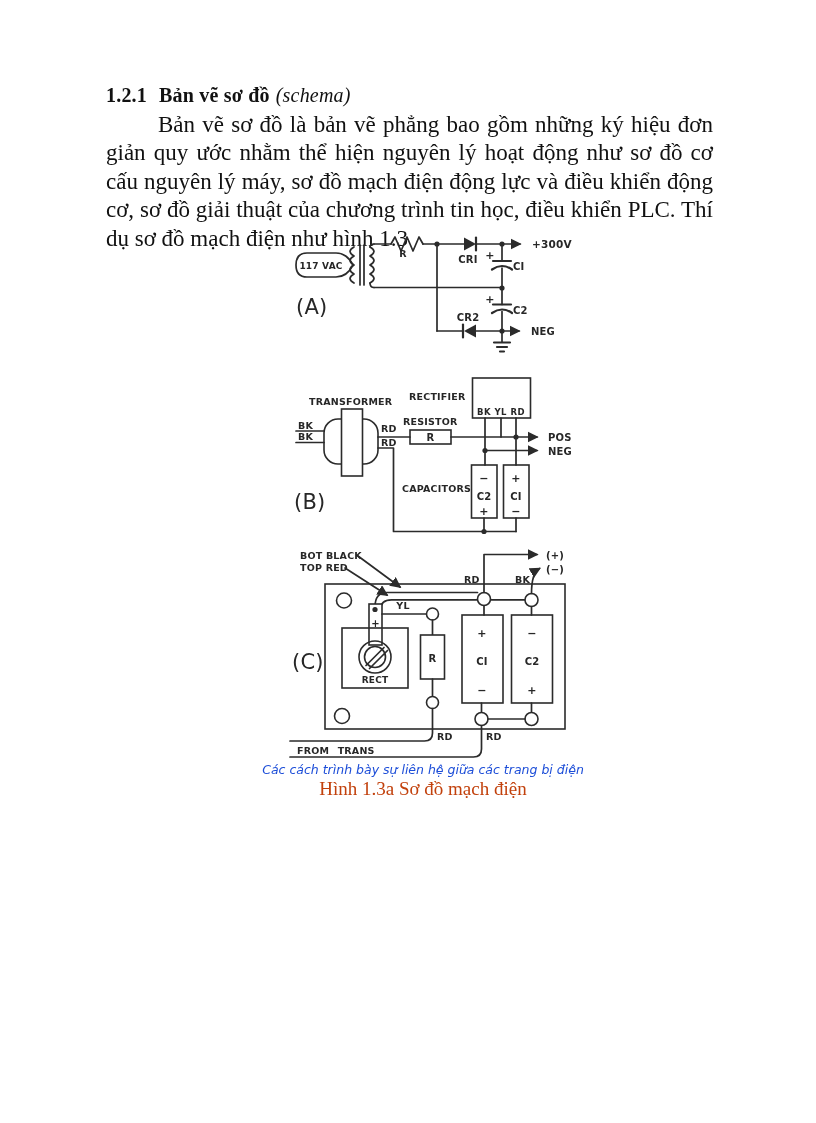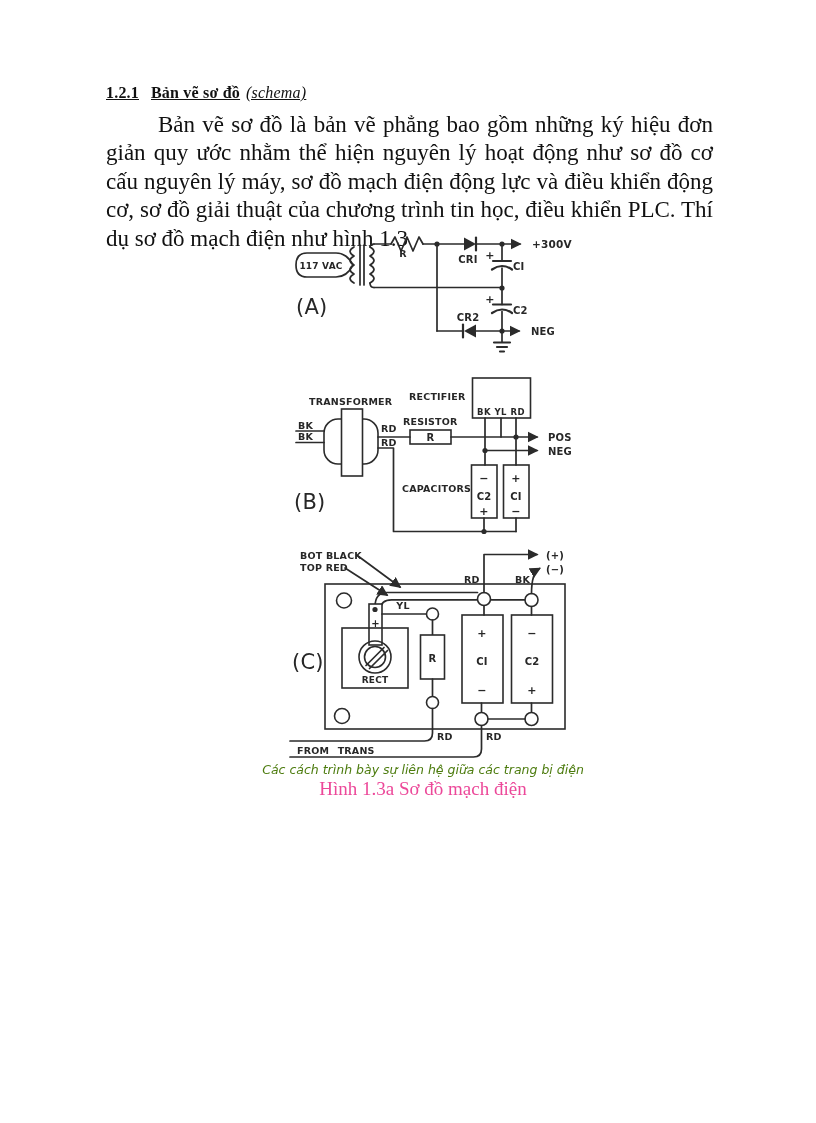--- a/index.html
+++ b/index.html
@@ -3,37 +3,37 @@
 <meta charset="utf-8">
 <style>
   html,body{margin:0;padding:0;background:#e8e8e8;}
   .page{
     position:relative;width:816px;height:1123px;background:#ffffff;
     margin:0 auto;overflow:hidden;
     font-family:"Liberation Serif", serif;color:#111;
   }
   .heading{
     position:absolute;left:106px;top:84px;width:620px;
-    font-size:16px;font-weight:bold;letter-spacing:.2px;text-decoration:underline;
+    font-size:20px;font-weight:bold;letter-spacing:.2px;
   }
   .heading .num{margin-right:12px;}
   .heading .sub{font-weight:normal;font-style:italic;margin-left:6px;}
   .bodytext{
     position:absolute;left:106px;top:111px;width:607px;
     font-size:23px;line-height:28.4px;text-align:justify;text-indent:52px;
     margin:0;
   }
   .figwrap{position:absolute;left:278px;top:232px;width:340px;height:528px;}
   .cap-note{
     position:absolute;left:128px;top:762px;width:590px;text-align:center;
-    font-family:"DejaVu Sans", sans-serif;font-style:italic;font-size:12.5px;color:#4d7c0f;
+    font-family:"DejaVu Sans", sans-serif;font-style:italic;font-size:12.5px;color:#1d4ed8;
   }
   .cap-title{
     position:absolute;left:128px;top:778px;width:590px;text-align:center;
-    font-size:19px;color:#ec4899;
+    font-size:19px;color:#c2410c;
   }
   
   svg .w{stroke:#2b2b2b;stroke-width:1.7;fill:none;stroke-linecap:round;stroke-linejoin:round;}
   svg .w2{stroke:#2b2b2b;stroke-width:2.2;fill:none;stroke-linecap:round;}
   svg .box{stroke:#2b2b2b;stroke-width:1.6;fill:none;}
   svg .boxw{stroke:#2b2b2b;stroke-width:1.6;fill:#ffffff;}
   svg .dot{fill:#2b2b2b;stroke:none;}
   svg .tri{fill:#2b2b2b;stroke:none;}
   svg .term{stroke:#2b2b2b;stroke-width:1.6;fill:#ffffff;}
   svg text{font-family:"DejaVu Sans", sans-serif;font-weight:700;fill:#272727;letter-spacing:.2px;}

